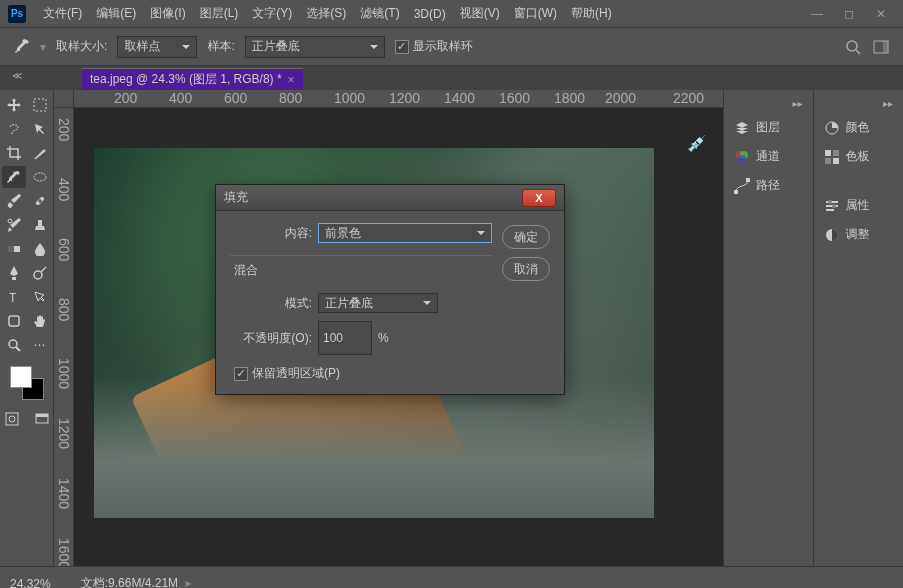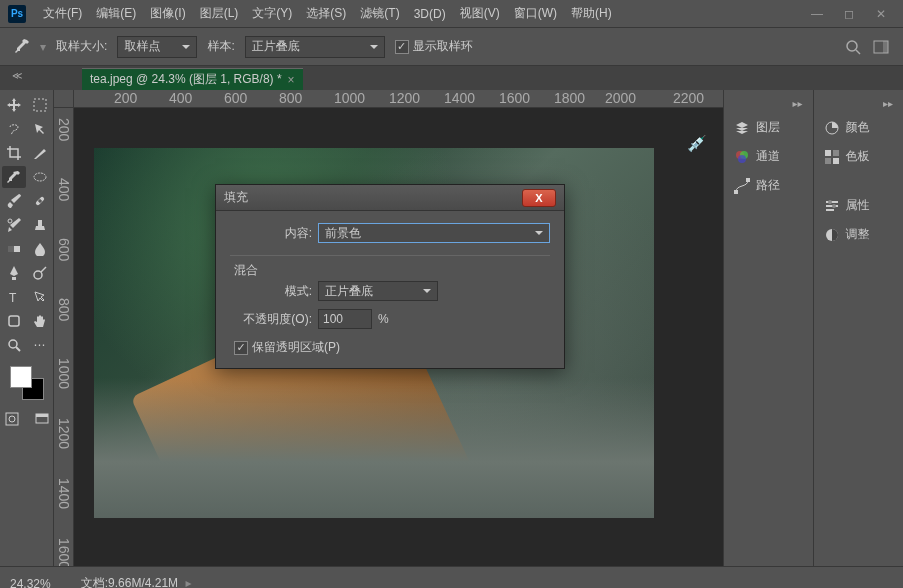--- a/index.html
+++ b/index.html
@@ -12,21 +12,21 @@
 .optbar{height:38px;background:#535353;display:flex;align-items:center;padding:0 14px;gap:10px;border-bottom:1px solid #383838}
 .eyedrop-icon{width:16px;height:16px}
 .dropdown{background:#4a4a4a;border:1px solid #333;height:22px;display:flex;align-items:center;padding:0 6px 0 6px;position:relative;min-width:80px}
 .dropdown::after{content:"";position:absolute;right:6px;top:8px;border:4px solid transparent;border-top-color:#ccc}
 .chk{display:flex;align-items:center;gap:4px}
 .chkbox{width:14px;height:14px;border:1px solid #888;display:flex;align-items:center;justify-content:center;background:#444}
 .chkbox.on::after{content:"✓";font-size:11px;color:#ccc}
 .opt-right{margin-left:auto;display:flex;gap:12px;align-items:center}
 .tabbar{height:24px;background:#424242;display:flex;align-items:flex-end;padding-left:82px}
 .tabbar-collapse{position:absolute;left:12px;top:70px;color:#aaa;font-size:10px}
-.doc-tab{background:#14532d;height:22px;display:flex;align-items:center;padding:0 8px;gap:6px;border-top:1px solid #666}
+.doc-tab{background:#4c1d95;height:22px;display:flex;align-items:center;padding:0 8px;gap:6px;border-top:1px solid #666}
 .doc-tab .close-x{color:#999;cursor:pointer}
 .main{display:flex;height:calc(588px - 28px - 38px - 24px - 22px)}
 .toolbox{width:54px;background:#535353;border-right:1px solid #383838;padding:4px 2px;display:flex;flex-direction:column;align-items:center}
 .tool-grid{display:grid;grid-template-columns:24px 24px;gap:2px}
 .tool{width:24px;height:22px;display:flex;align-items:center;justify-content:center;cursor:pointer;border-radius:2px}
 .tool.active{background:#3a3a3a}
 .swatches{margin-top:10px;position:relative;width:34px;height:34px}
 .swatch-fg{position:absolute;width:22px;height:22px;background:#fff;border:1px solid #888;top:0;left:0}
 .swatch-bg{position:absolute;width:22px;height:22px;background:#000;border:1px solid #888;bottom:0;right:0}
 .mini-tools{margin-top:8px;display:flex;gap:6px}
@@ -53,22 +53,22 @@
 .dlg-title{height:26px;background:linear-gradient(#5a5a5a,#4a4a4a);display:flex;align-items:center;padding:0 8px;border-bottom:1px solid #333}
 .dlg-close{margin-left:auto;width:34px;height:18px;background:linear-gradient(#d9634c,#c0392b);border:1px solid #7a2518;border-radius:3px;display:flex;align-items:center;justify-content:center;color:#fff;font-weight:bold;cursor:pointer;font-size:11px}
 .dlg-body{padding:12px 14px;display:flex;gap:10px}
 .dlg-fields{flex:1;display:flex;flex-direction:column;gap:10px}
 .fld-row{display:flex;align-items:center;gap:6px}
 .fld-label{width:82px;text-align:right}
 .fld-select{flex:1;background:#4a4a4a;border:1px solid #6aa5e0;height:20px;display:flex;align-items:center;padding:0 18px 0 6px;position:relative}
 .fld-select.plain{border-color:#333}
 .fld-select::after{content:"";position:absolute;right:6px;top:7px;border:4px solid transparent;border-top-color:#ccc}
 .fld-group{border-top:1px solid #666;padding-top:6px;margin-top:2px}
-.fld-group-lbl{margin-bottom:2px;margin-left:4px}
-.fld-input{width:54px;height:20px;background:#4a4a4a;border:1px solid #333;padding:0 4px;color:#ccc}
+.fld-group-lbl{margin-bottom:14px;margin-left:4px}
+.fld-input{width:54px;height:34px;background:#4a4a4a;border:1px solid #333;padding:0 4px;color:#ccc}
 .dlg-btns{display:flex;flex-direction:column;gap:8px;padding-top:2px}
 .dlg-btn{width:48px;height:24px;border:1px solid #888;border-radius:12px;display:flex;align-items:center;justify-content:center;cursor:pointer;background:#535353}
 svg{pointer-events:none}
 </style>
 </head>
 <body>
 
 <div class="menubar">
   <div class="ps-logo">Ps</div>
   <div class="menu-item">文件(F)</div>
@@ -406,14 +406,18 @@
           <span>%</span>
         </div>
         <div class="fld-row" style="margin-top:10px;margin-left:4px">
           <div class="chk">
             <div class="chkbox on"></div>
             <span>保留透明区域(P)</span>
           </div>
         </div>
       </div>
     </div>
+    <div class="dlg-btns">
+      <div class="dlg-btn">确定</div>
+      <div class="dlg-btn">取消</div>
+    </div>
   </div>
 </div>
 
 </body></html>

